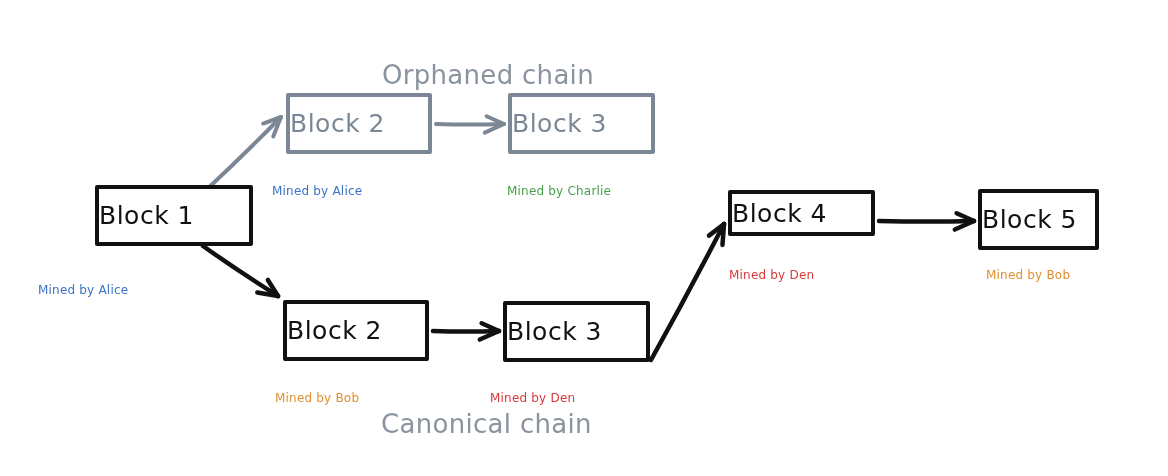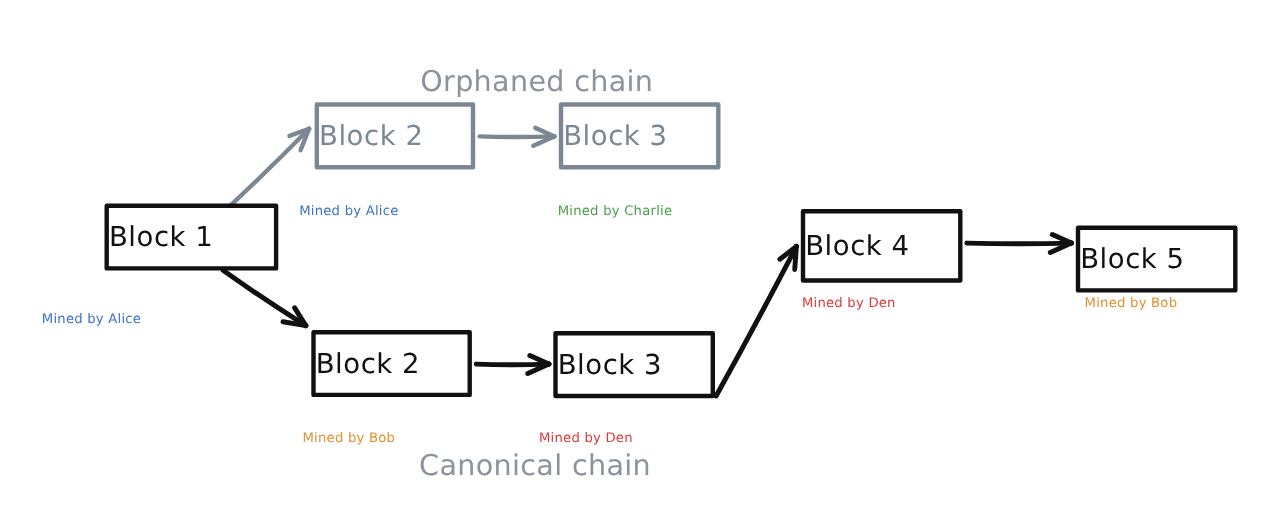--- a/index.html
+++ b/index.html
@@ -111,24 +111,24 @@
       </div>
       <div class="block orphan" style="left: 508px; top: 93px; width: 147px; height: 61px;">
         <span class="block-label">Block 3</span>
       </div>
       <div class="block main" style="left: 283px; top: 300px; width: 146px; height: 61px;">
         <span class="block-label">Block 2</span>
       </div>
       <div class="block main" style="left: 503px; top: 301px; width: 147px; height: 61px;">
         <span class="block-label">Block 3</span>
       </div>
-      <div class="block main" style="left: 728px; top: 190px; width: 147px; height: 67px;">
+      <div class="block main" style="left: 728px; top: 190px; width: 147px; height: 46px;">
         <span class="block-label">Block 4</span>
       </div>
-      <div class="block main" style="left: 978px; top: 189px; width: 147px; height: 61px; margin-top: 16px;">
+      <div class="block main" style="left: 978px; top: 189px; width: 121px; height: 61px;">
         <span class="block-label">Block 5</span>
       </div>
     </div>
   <div id="captions-layer">
       <div class="caption" style="left: 38px; top: 283px; color: rgb(59, 114, 198);">Mined by Alice</div>
       <div class="caption" style="left: 272px; top: 184px; color: rgb(59, 114, 198);">Mined by Alice</div>
       <div class="caption" style="left: 487px; top: 184px; color: rgb(74, 158, 74); margin-left: 20px;">Mined by Charlie</div>
       <div class="caption" style="left: 275px; top: 391px; color: rgb(224, 144, 48);">Mined by Bob</div>
       <div class="caption" style="left: 490px; top: 391px; color: rgb(217, 58, 58);">Mined by Den</div>
       <div class="caption" style="left: 729px; top: 268px; color: rgb(217, 58, 58);">Mined by Den</div>

